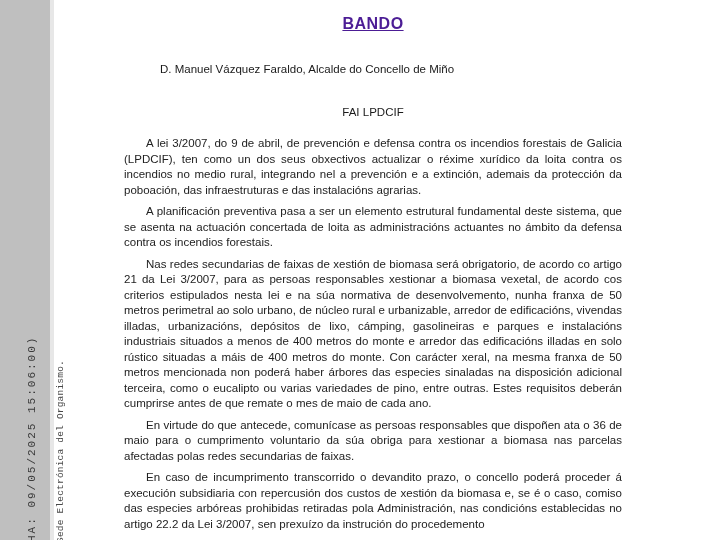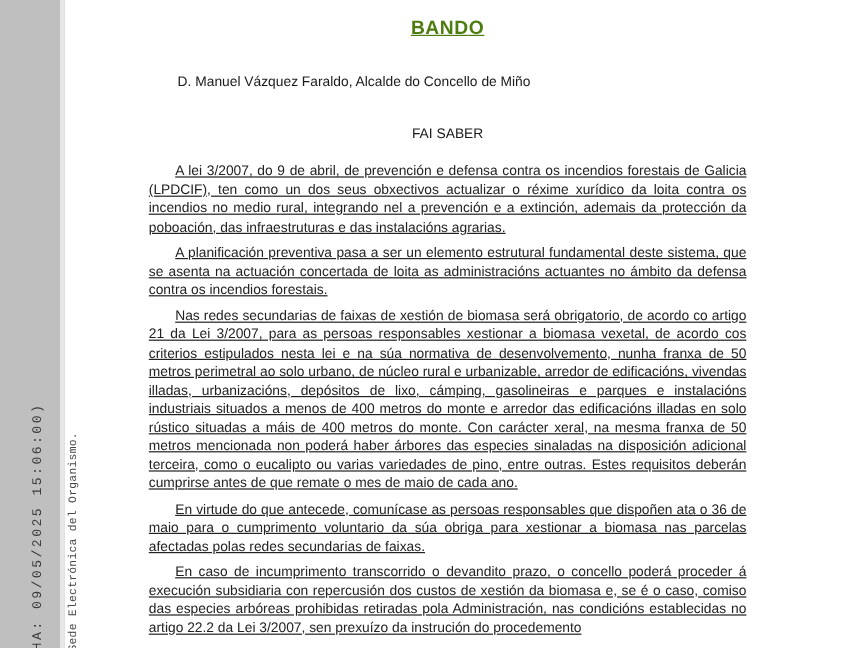--- a/index.html
+++ b/index.html
@@ -57,56 +57,55 @@
     line-height: 15.5px;
   }
   .doc-title {
     margin: 0;
     text-align: center;
     font-size: 16px;
     line-height: 21px;
     font-weight: bold;
     text-decoration: underline;
     letter-spacing: 0.5px;
-    color: #4d7c0f;
+    color: #4c1d95;
   }
   .byline {
-    margin: 28px 0 0 0;
+    margin: 28px 0 0 12px;
     padding-left: 24px;
   }
   .subheading {
     margin: 27px 0 0 0;
     text-align: center;
   }
   .doc p.body-par {
     margin: 6px 0 0 0;
     text-align: justify;
     text-indent: 22px;
     color: #222;
-    text-decoration: underline;
   }
   .doc p.body-par.first {
     margin-top: 16px;
   }
 </style>
 </head>
 <body>
 
 <div class="left-margin-bar"></div>
 
 <div class="vtext vtext-date">HA: 09/05/2025 15:06:00)</div>
 
 <div class="vtext vtext-sede">Sede Electrónica del Organismo.</div>
 
 <div class="doc">
   <h1 class="doc-title">BANDO</h1>
 
   <p class="byline">D. Manuel Vázquez Faraldo, Alcalde do Concello de Miño</p>
 
-  <p class="subheading">FAI SABER</p>
+  <p class="subheading">FAI LPDCIF</p>
 
   <p class="body-par first">A lei 3/2007, do 9 de abril, de prevención e defensa contra os incendios forestais de Galicia (LPDCIF), ten como un dos seus obxectivos actualizar o réxime xurídico da loita contra os incendios no medio rural, integrando nel a prevención e a extinción, ademais da protección da poboación, das infraestruturas e das instalacións agrarias.</p>
 
   <p class="body-par">A planificación preventiva pasa a ser un elemento estrutural fundamental deste sistema, que se asenta na actuación concertada de loita as administracións actuantes no ámbito da defensa contra os incendios forestais.</p>
 
   <p class="body-par">Nas redes secundarias de faixas de xestión de biomasa será obrigatorio, de acordo co artigo 21 da Lei 3/2007, para as persoas responsables xestionar a biomasa vexetal, de acordo cos criterios estipulados nesta lei e na súa normativa de desenvolvemento, nunha franxa de 50 metros perimetral ao solo urbano, de núcleo rural e urbanizable, arredor de edificacións, vivendas illadas, urbanizacións, depósitos de lixo, cámping, gasolineiras e parques e instalacións industriais situados a menos de 400 metros do monte e arredor das edificacións illadas en solo rústico situadas a máis de 400 metros do monte. Con carácter xeral, na mesma franxa de 50 metros mencionada non poderá haber árbores das especies sinaladas na disposición adicional terceira, como o eucalipto ou varias variedades de pino, entre outras. Estes requisitos deberán cumprirse antes de que remate o mes de maio de cada ano.</p>
 
   <p class="body-par">En virtude do que antecede, comunícase as persoas responsables que dispoñen ata o 36 de maio para o cumprimento voluntario da súa obriga para xestionar a biomasa nas parcelas afectadas polas redes secundarias de faixas.</p>
 
   <p class="body-par">En caso de incumprimento transcorrido o devandito prazo, o concello poderá proceder á execución subsidiaria con repercusión dos custos de xestión da biomasa e, se é o caso, comiso das especies arbóreas prohibidas retiradas pola Administración, nas condicións establecidas no artigo 22.2 da Lei 3/2007, sen prexuízo da instrución do procedemento</p>

